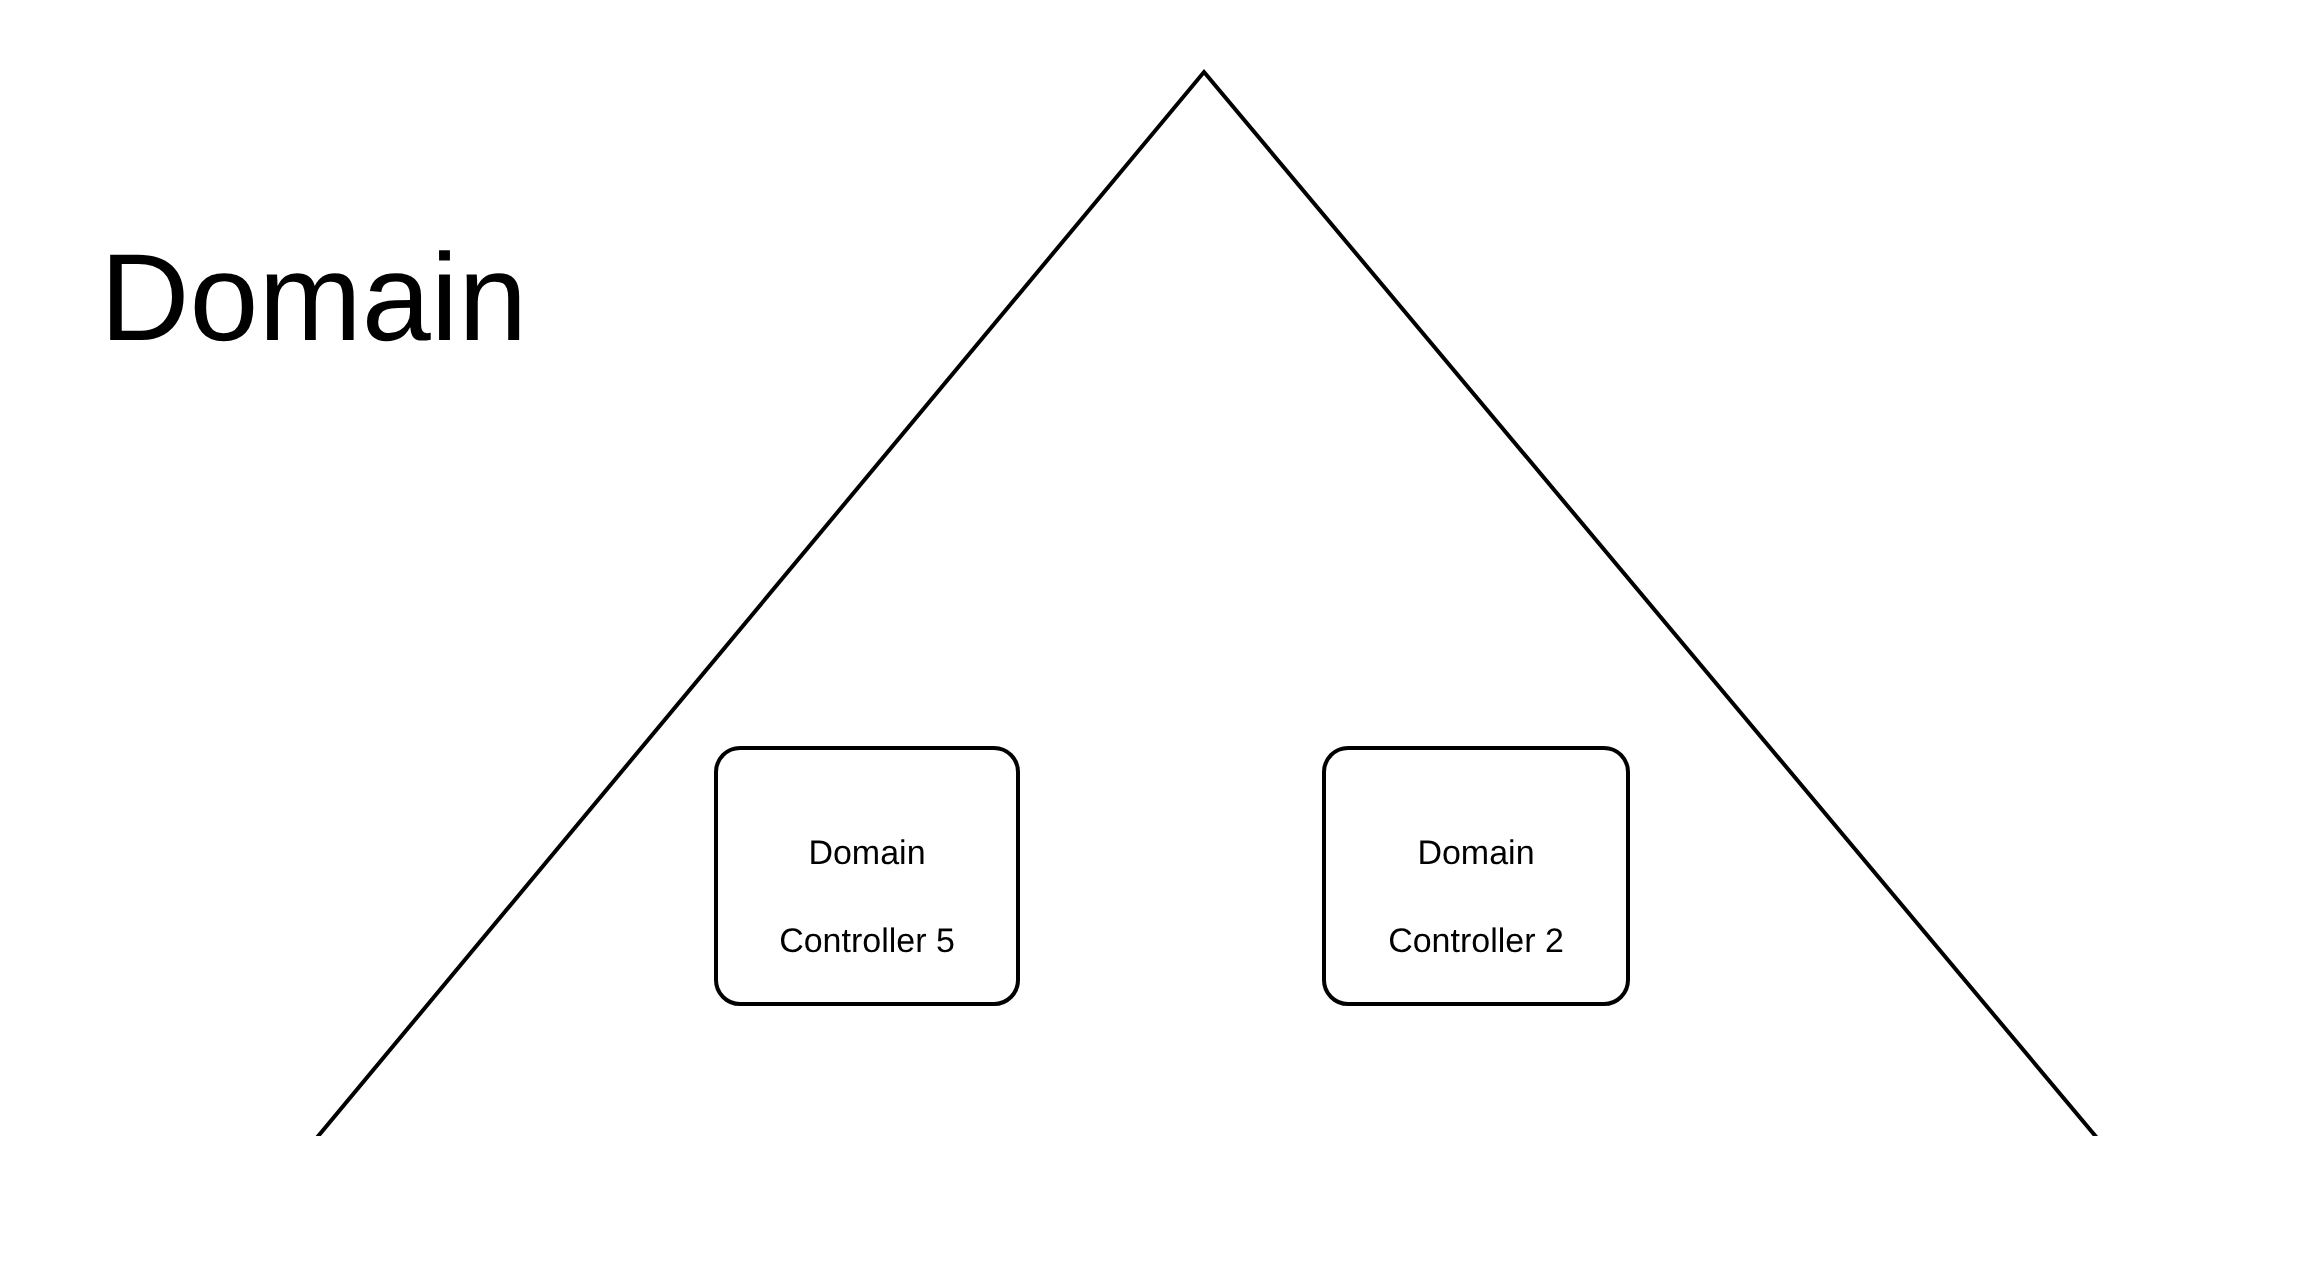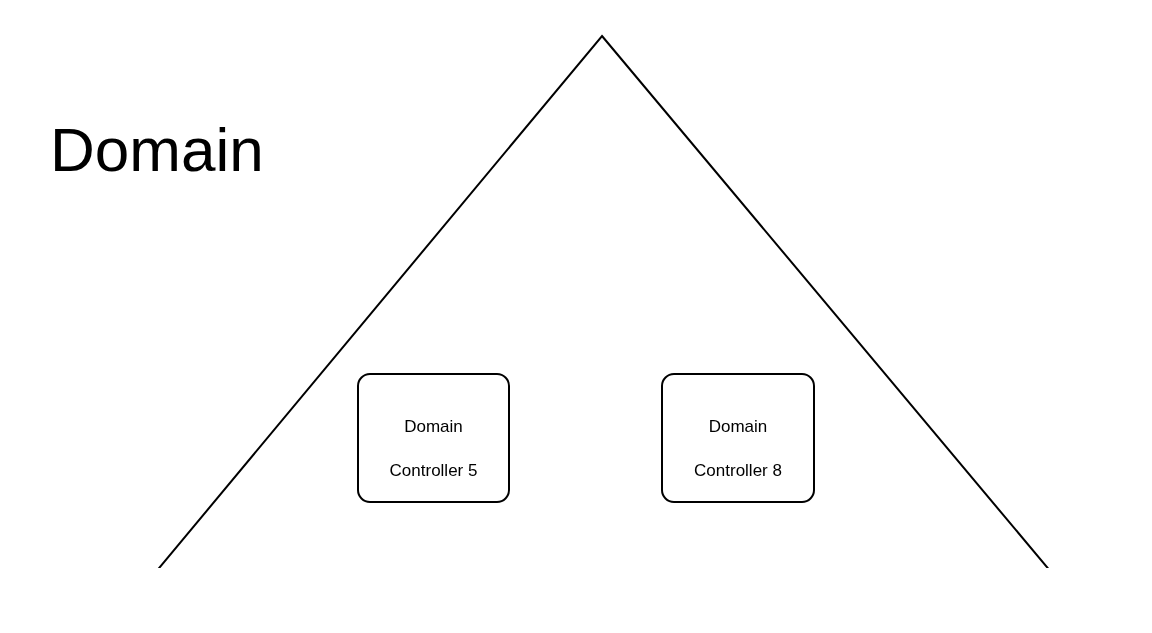--- a/index.html
+++ b/index.html
@@ -84,17 +84,17 @@
   <div id="dc1" class="node-box" style="left: 357px; top: 373px; width: 153px; height: 130px; border-radius: 13px; background: rgb(255, 255, 255); border-color: rgb(0, 0, 0);">
     <div class="node-label">
       <span>Domain</span><br>
       <span>Controller 5</span>
     </div>
   </div>
 
   <div id="dc2" class="node-box" style="left: 661px; top: 373px; width: 154px; height: 130px; border-radius: 13px; background: rgb(255, 255, 255); border-color: rgb(0, 0, 0);">
     <div class="node-label">
       <span>Domain</span><br>
-      <span>Controller 8</span>
+      <span>Controller 2</span>
     </div>
   </div>
 
 </div>
 
 </body></html>

